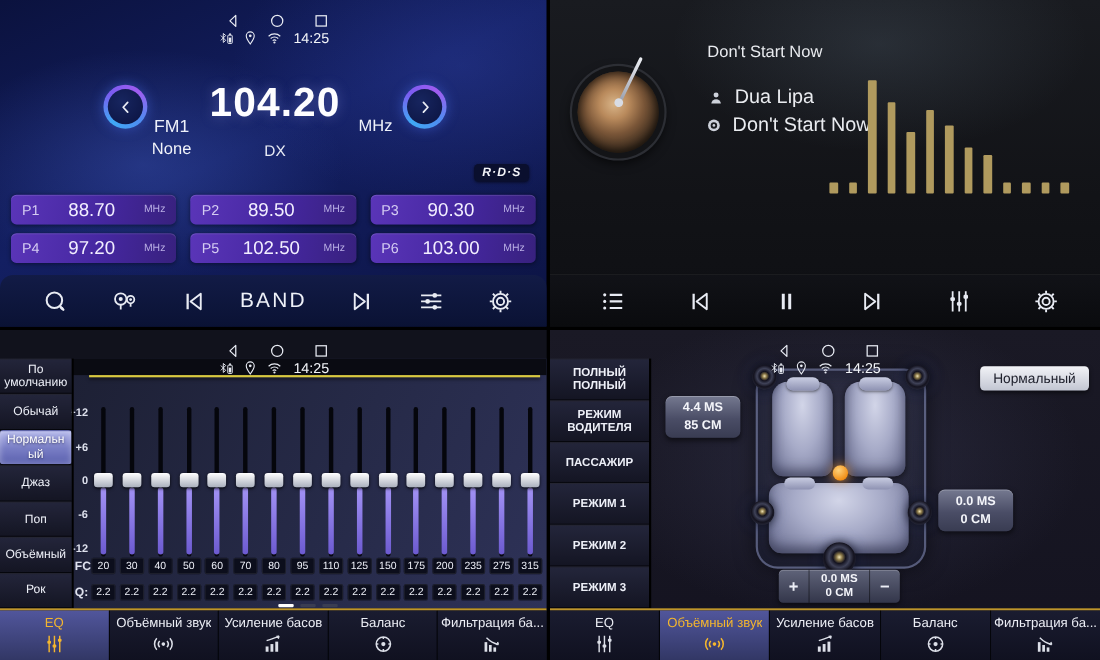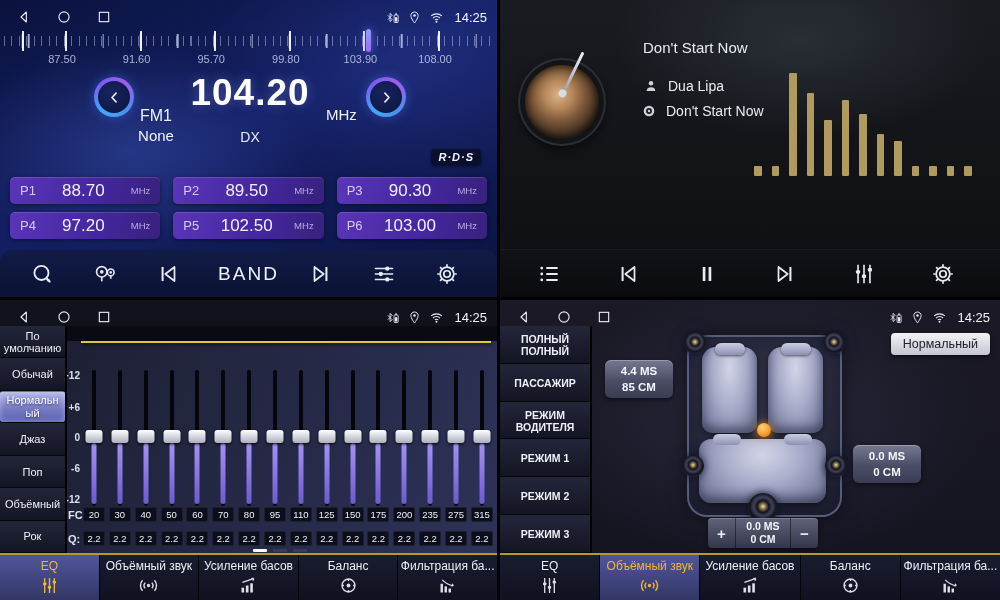--- a/index.html
+++ b/index.html
@@ -4,29 +4,29 @@
 <style>
   html,body{margin:0;padding:0;background:#000;}
   body{width:1000px;height:600px;font-family:"Liberation Sans",sans-serif;color:#fff;overflow:hidden;-webkit-font-smoothing:antialiased;}
   .screen{display:grid;grid-template-columns:500px 500px;grid-template-rows:300px 300px;width:1000px;height:600px;}
   .quad{position:relative;width:500px;height:300px;overflow:hidden;box-sizing:border-box;}
   #radio,#eq{border-right:3px solid #000;}
   #radio,#player{border-bottom:3px solid #000;}
 
   
   .icon{display:block;color:#e8ebf3;}
-  .statusbar{position:absolute;top:0;left:0;right:0;height:26px;display:flex;justify-content:space-between;align-items:center;padding:4px 10px;z-index:9;}
+  .statusbar{position:absolute;top:0;left:0;right:0;height:26px;display:flex;justify-content:flex-end;align-items:center;padding:16px 10px;z-index:9;flex-direction:column;}
   .nav-icons{display:flex;align-items:center;gap:24px;margin-left:6px;}
   .nav-icons .icon{width:16px;height:16px;}
   .status-right{display:flex;align-items:center;gap:7px;}
   .status-right .icon{width:15px;height:15px;}
   .time{font-size:13px;color:#f2f4f8;margin-left:3px;}
 
   .toolbar{position:absolute;left:0;right:0;bottom:0;height:47px;display:flex;align-items:center;justify-content:space-around;padding:0 14px;z-index:8;}
-  .tb-btn{display:flex;align-items:center;justify-content:flex-start;min-width:34px;height:38px;}
+  .tb-btn{display:flex;align-items:center;justify-content:flex-end;min-width:34px;height:38px;}
   .tb-btn .icon{width:26px;height:26px;}
   .tb-text{font-size:19px;letter-spacing:2px;color:#eef1f8;}
 
   .tabbar{position:absolute;left:0;right:0;bottom:0;height:47px;display:flex;border-top:2px solid #bd952c;background:#0c0d18;box-sizing:border-box;z-index:8;}
   .tab{flex:1;display:flex;flex-direction:column;align-items:center;justify-content:center;gap:2px;background:linear-gradient(180deg,#1a1c30,#101120);border-right:1px solid #04050a;overflow:hidden;}
   .tab:last-child{border-right:none;}
   .tab-label{font-size:12px;color:#eceef5;white-space:nowrap;overflow:hidden;text-overflow:ellipsis;max-width:97px;}
   .tab .icon{width:21px;height:21px;color:#dcdfe8;}
   .tab.active{background:linear-gradient(180deg,#51569c,#323765);}
   .tab.active .tab-label{color:#f4b62e;}
@@ -72,21 +72,21 @@
     radial-gradient(ellipse 270px 140px at 300px 40px, rgba(110,130,150,.20), transparent 70%),
     linear-gradient(180deg,#191b20 0%,#121317 60%,#0e0f13 100%);}
   #player-title{position:absolute;left:143px;top:39px;font-size:15px;color:#e9ebef;}
   #album-art{position:absolute;left:20px;top:60px;width:84px;height:84px;border-radius:50%;background:#131417;box-shadow:0 0 0 2px #2c2e34,0 4px 10px rgba(0,0,0,.7);}
   .album-photo{position:absolute;inset:5px;border-radius:50%;background:radial-gradient(circle at 45% 40%,#d8b488 0%,#b98a5c 22%,#7a5638 45%,#3c2c1e 70%,#1c1610 100%);box-shadow:inset 0 0 10px rgba(0,0,0,.8);}
   .tonearm{position:absolute;left:52px;top:-10px;width:3px;height:44px;border-radius:2px;background:linear-gradient(180deg,#eef0f5,#9aa0ae);transform:rotate(26deg);}
   .tonearm::after{content:'';position:absolute;left:-3px;bottom:-6px;width:8px;height:8px;border-radius:50%;background:#d8dce4;}
   .meta-row{position:absolute;display:flex;align-items:center;gap:9px;}
   #artist-row{left:143px;top:78px;} #track-row{left:141px;top:103px;}
   .meta-row .icon{width:16px;height:16px;color:#cdd1da;}
-  .meta-text{font-size:14px;color:#e9ebef;}
+  .meta-text{font-size:18px;color:#e9ebef;}
   #visualizer{position:absolute;right:14px;top:58px;width:232px;height:118px;display:flex;align-items:flex-end;gap:10px;}
   .viz-bar{width:7.5px;background:#b09a5e;border-radius:1px;}
   #progress-row{position:absolute;left:0;right:0;top:211px;height:34px;display:flex;align-items:center;padding:0 16px;gap:15px;}
   #progress-row .icon{width:25px;height:25px;}
   .ptime{font-size:12px;color:#d8dade;min-width:26px;}
   #pbar{position:relative;flex:1;height:3px;background:rgba(255,255,255,.55);border-radius:2px;}
   #pfill{position:absolute;left:0;top:0;bottom:0;background:#f0923c;border-radius:2px;}
   #pthumb{position:absolute;top:-5px;width:13px;height:13px;border-radius:50%;background:#fdfdfd;box-shadow:0 0 0 2px rgba(20,20,25,.8),0 1px 3px rgba(0,0,0,.8);}
   #player-toolbar{background:linear-gradient(180deg,#111217,#0a0b0e);border-top:1px solid rgba(255,255,255,.07);}
 
@@ -302,34 +302,20 @@
         <svg class="icon">
             <use href="#sym-loc"></use>
           </svg>
         <svg class="icon">
             <use href="#sym-wifi"></use>
           </svg>
         <span class="time">14:25</span>
       </div>
     </div>
 
-    <div id="dial">
-      <div class="ticks-minor"></div>
-      <div class="ticks-mid"></div>
-      <div class="ticks-major"></div>
-      <div id="dial-indicator"></div>
-      <div id="dial-labels">
-          <span class="dial-label" style="left: 62px;">87.50</span>
-          <span class="dial-label" style="left: 136.6px;">91.60</span>
-          <span class="dial-label" style="left: 211.2px;">95.70</span>
-          <span class="dial-label" style="left: 285.8px;">99.80</span>
-          <span class="dial-label" style="left: 360.4px;">103.90</span>
-          <span class="dial-label" style="left: 435px;">108.00</span>
-        </div>
-    </div>
 
     <div class="nav-circle" id="tune-down">
       <div class="nav-circle-inner">
         <svg class="icon">
             <use href="#sym-chevl"></use>
           </svg>
       </div>
     </div>
     <div class="nav-circle" id="tune-up">
       <div class="nav-circle-inner">
@@ -802,24 +788,24 @@
           </svg>
         <span class="time">14:25</span>
       </div>
     </div>
 
     <div class="side-list" id="surround-modes">
         <div class="side-item mode-item">
           <span class="side-label">ПОЛНЫЙ ПОЛНЫЙ</span>
         </div>
         <div class="side-item mode-item">
+          <span class="side-label">РЕЖИМ ВОДИТЕЛЯ</span>
+        </div>
+        <div class="side-item mode-item">
           <span class="side-label">ПАССАЖИР</span>
-        </div>
-        <div class="side-item mode-item">
-          <span class="side-label">РЕЖИМ ВОДИТЕЛЯ</span>
         </div>
         <div class="side-item mode-item">
           <span class="side-label">РЕЖИМ 1</span>
         </div>
         <div class="side-item mode-item">
           <span class="side-label">РЕЖИМ 2</span>
         </div>
         <div class="side-item mode-item">
           <span class="side-label">РЕЖИМ 3</span>
         </div>

